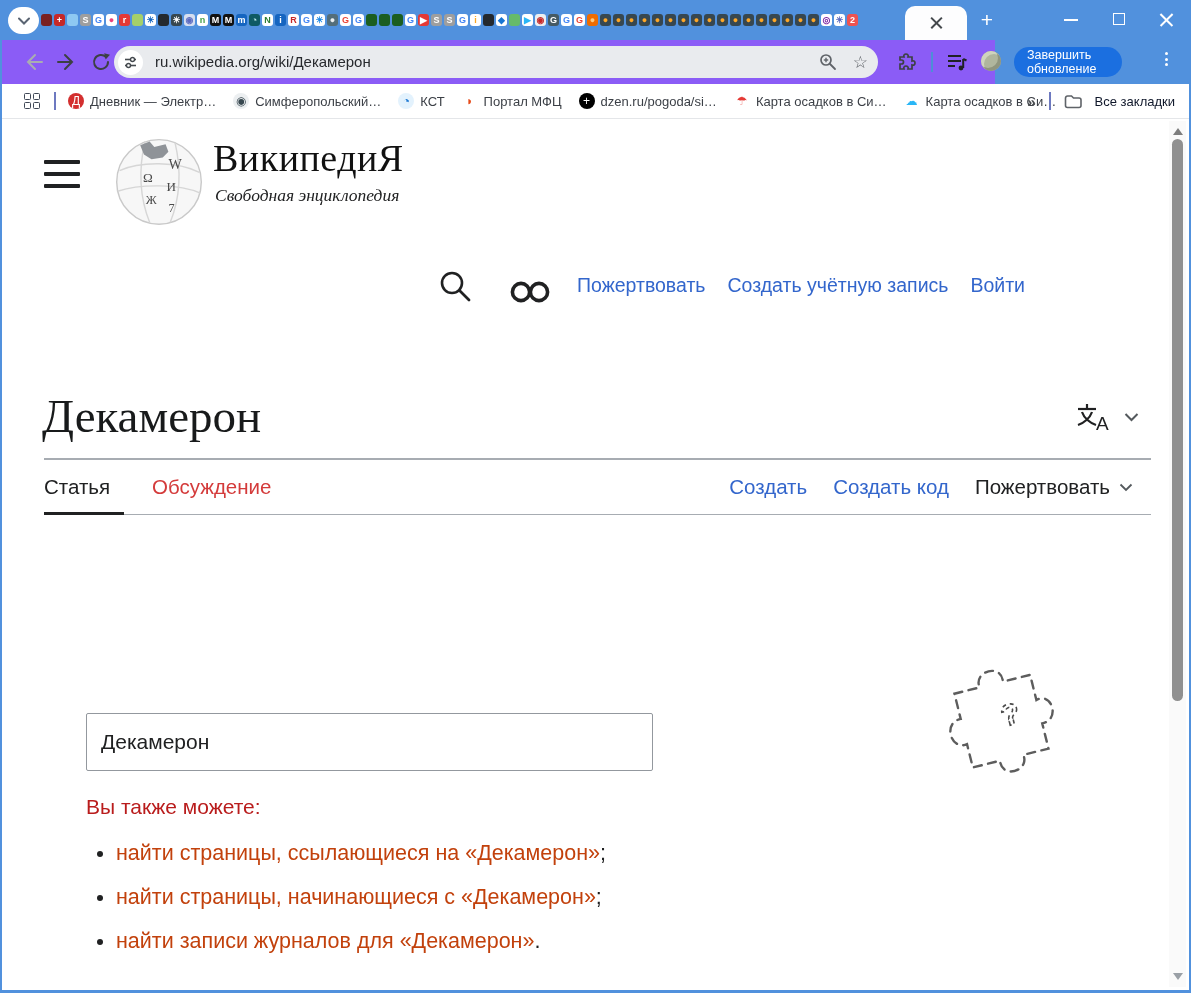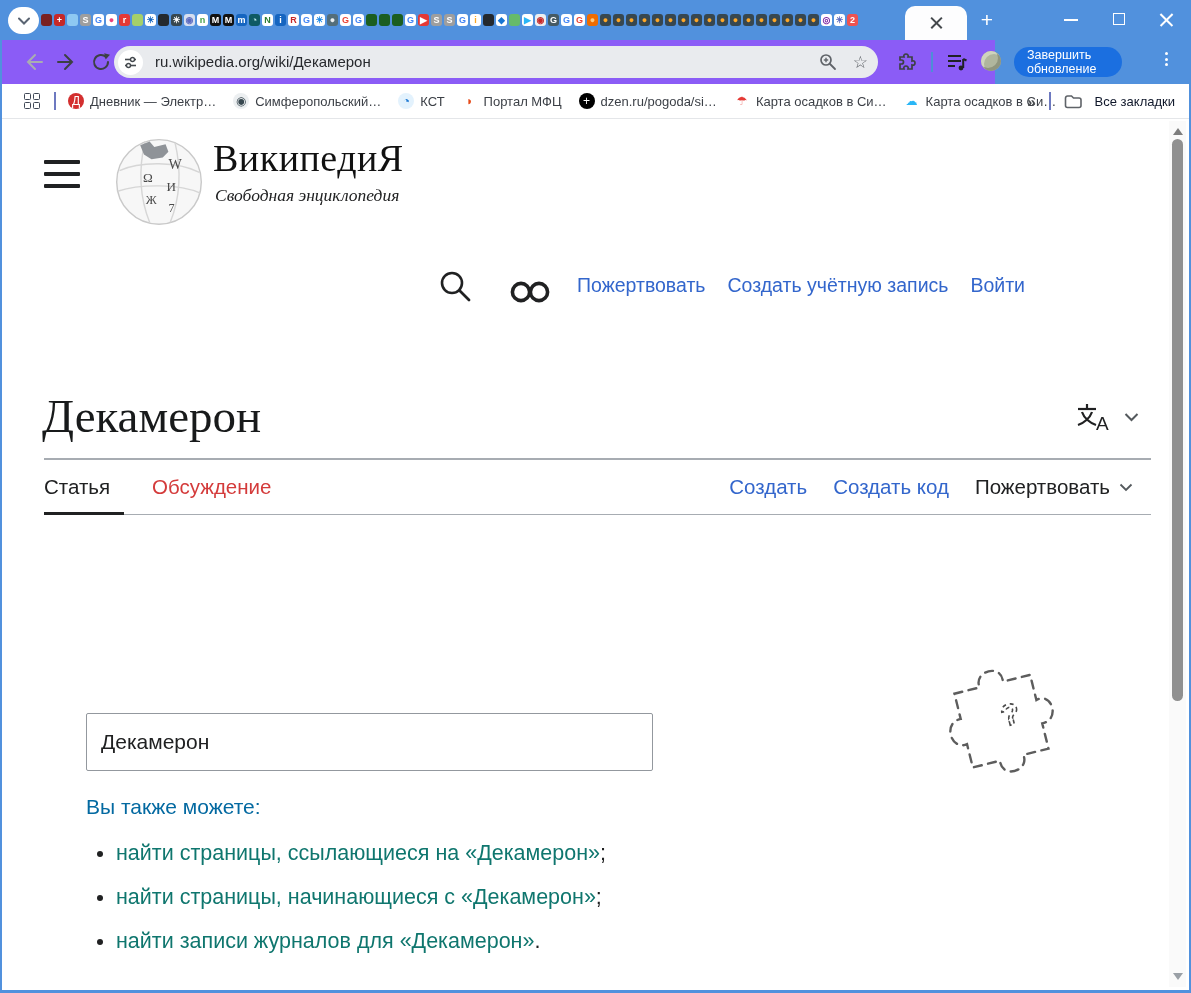--- a/index.html
+++ b/index.html
@@ -82,24 +82,24 @@
   .rule2 { position:absolute; left:42px; top:395px; width:1107px; height:1px; background:#a7acb2; }
   .article-underline { position:absolute; left:42px; top:393px; width:80px; height:3px; background:#202122; }
   .subtitle { position:absolute; left:42px; top:420px; font-size:20.5px; color:#202122; }
   .noarticle { position:absolute; left:84px; top:526px; font-size:23.5px; font-weight:700; color:#161718; }
   .srchinput { position:absolute; left:84px; top:594px; width:567px; height:58px; border:1px solid #93989e;
                border-radius:2px; font-size:21px; padding:0 14px; color:#202122;
                font-family:"Liberation Sans",sans-serif; }
   .srchbtn { position:absolute; left:659px; top:594px; width:243px; height:58px; background:#f5f5f6;
              border:1px solid #a2a9b1; border-radius:3px; font-size:21.5px; font-weight:700; color:#24272b;
              font-family:"Liberation Sans",sans-serif; }
-  .alsotext { position:absolute; left:84px; top:676px; font-size:21px; color:#0369a1; }
+  .alsotext { position:absolute; left:84px; top:676px; font-size:21px; color:#b91c1c; }
   .alist { position:absolute; left:90px; top:722px; font-size:21.5px; color:#202122; }
   .alist li { margin-left:24px; margin-bottom:19px; }
-  .alist a { color:#0f766e; text-decoration:none; cursor:pointer; }
+  .alist a { color:#c2410c; text-decoration:none; cursor:pointer; }
   .puzzle { position:absolute; left:916px; top:520px; }
 
   
   .sb { position:absolute; right:3px; top:2px; width:17px; height:866px; background:#fafafa; }
   .sb-up { position:absolute; left:3.5px; top:7px; width:0; height:0;
            border-left:5px solid transparent; border-right:5px solid transparent; border-bottom:7px solid #7d7d7d; }
   .sb-thumb { position:absolute; left:3px; top:18px; width:11px; height:562px; background:#909090; border-radius:6px; }
   .sb-down { position:absolute; left:3.5px; bottom:7px; width:0; height:0;
              border-left:5px solid transparent; border-right:5px solid transparent; border-top:7px solid #9aa0a6; }
 </style>

